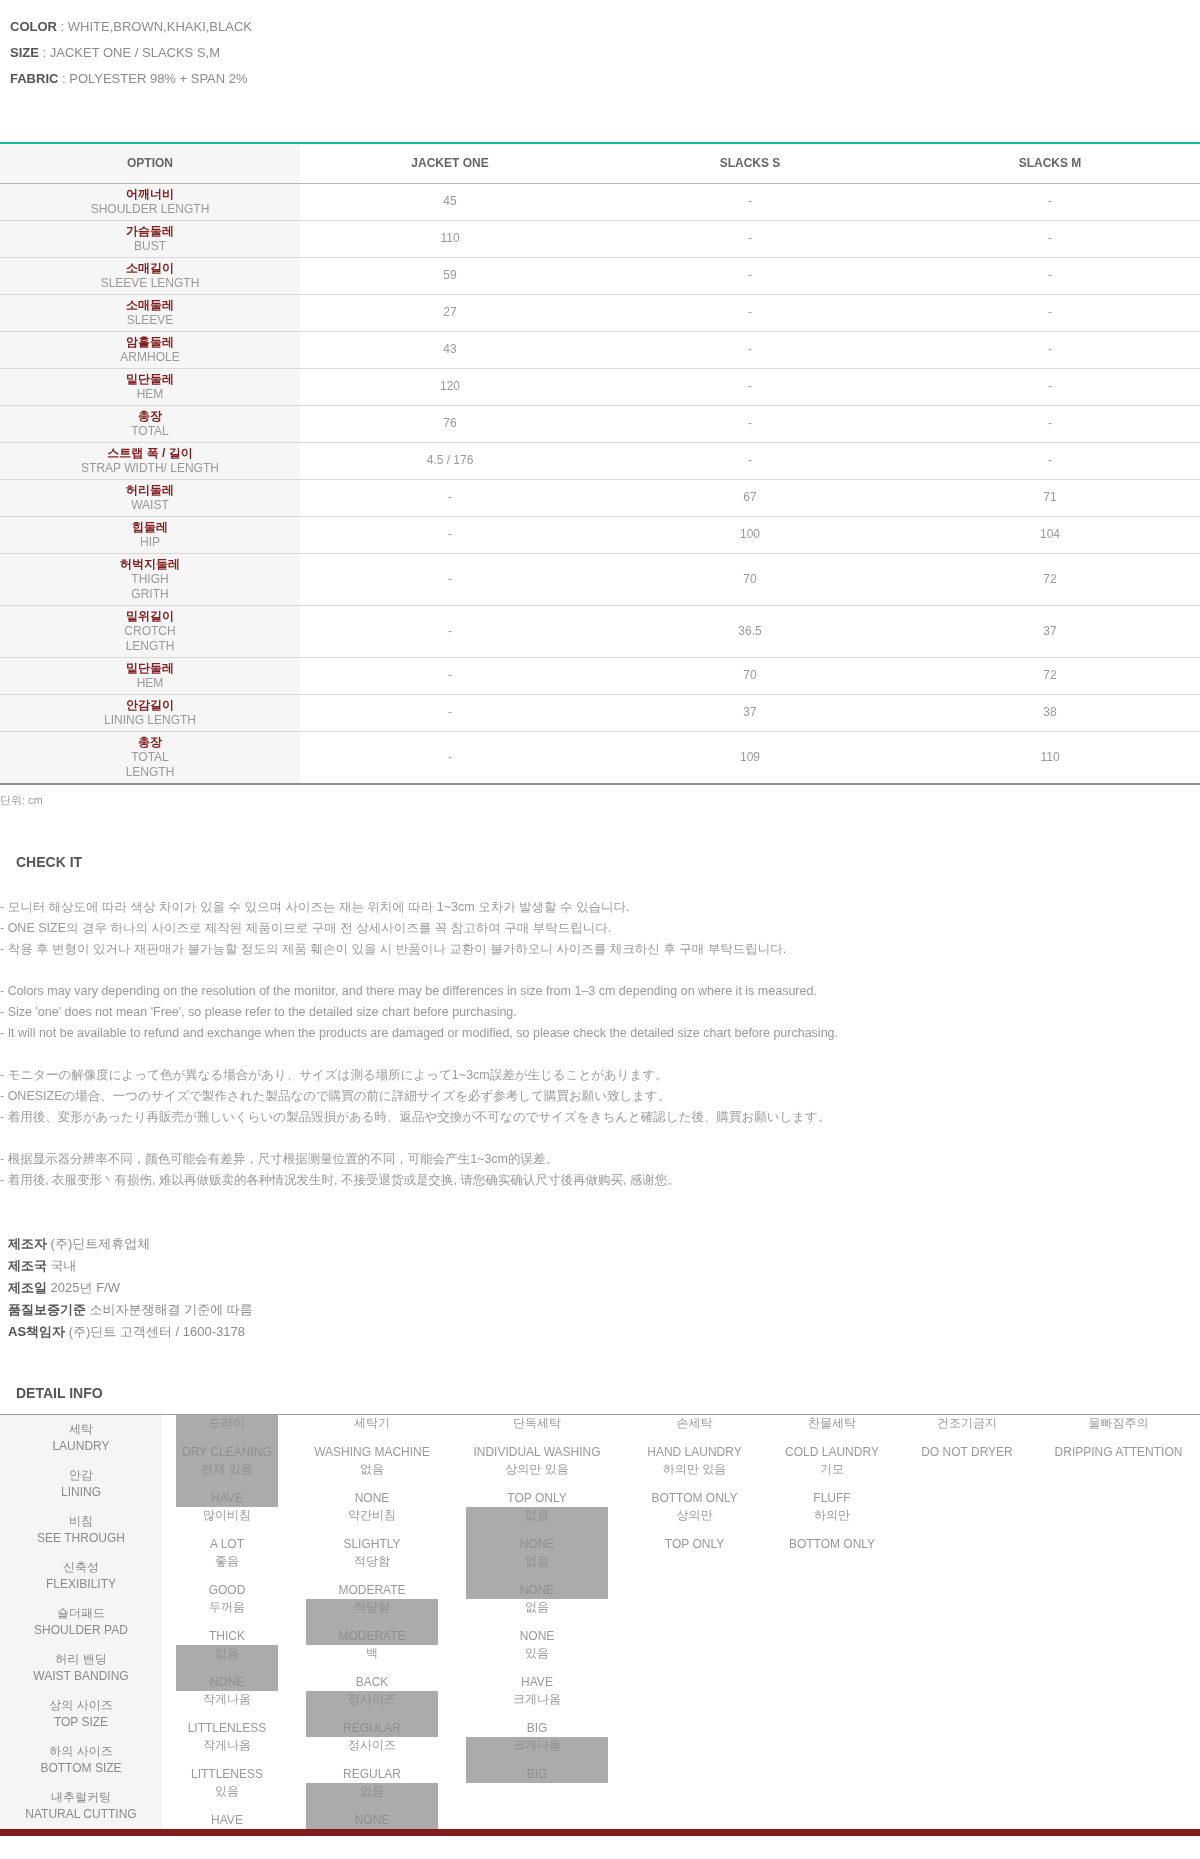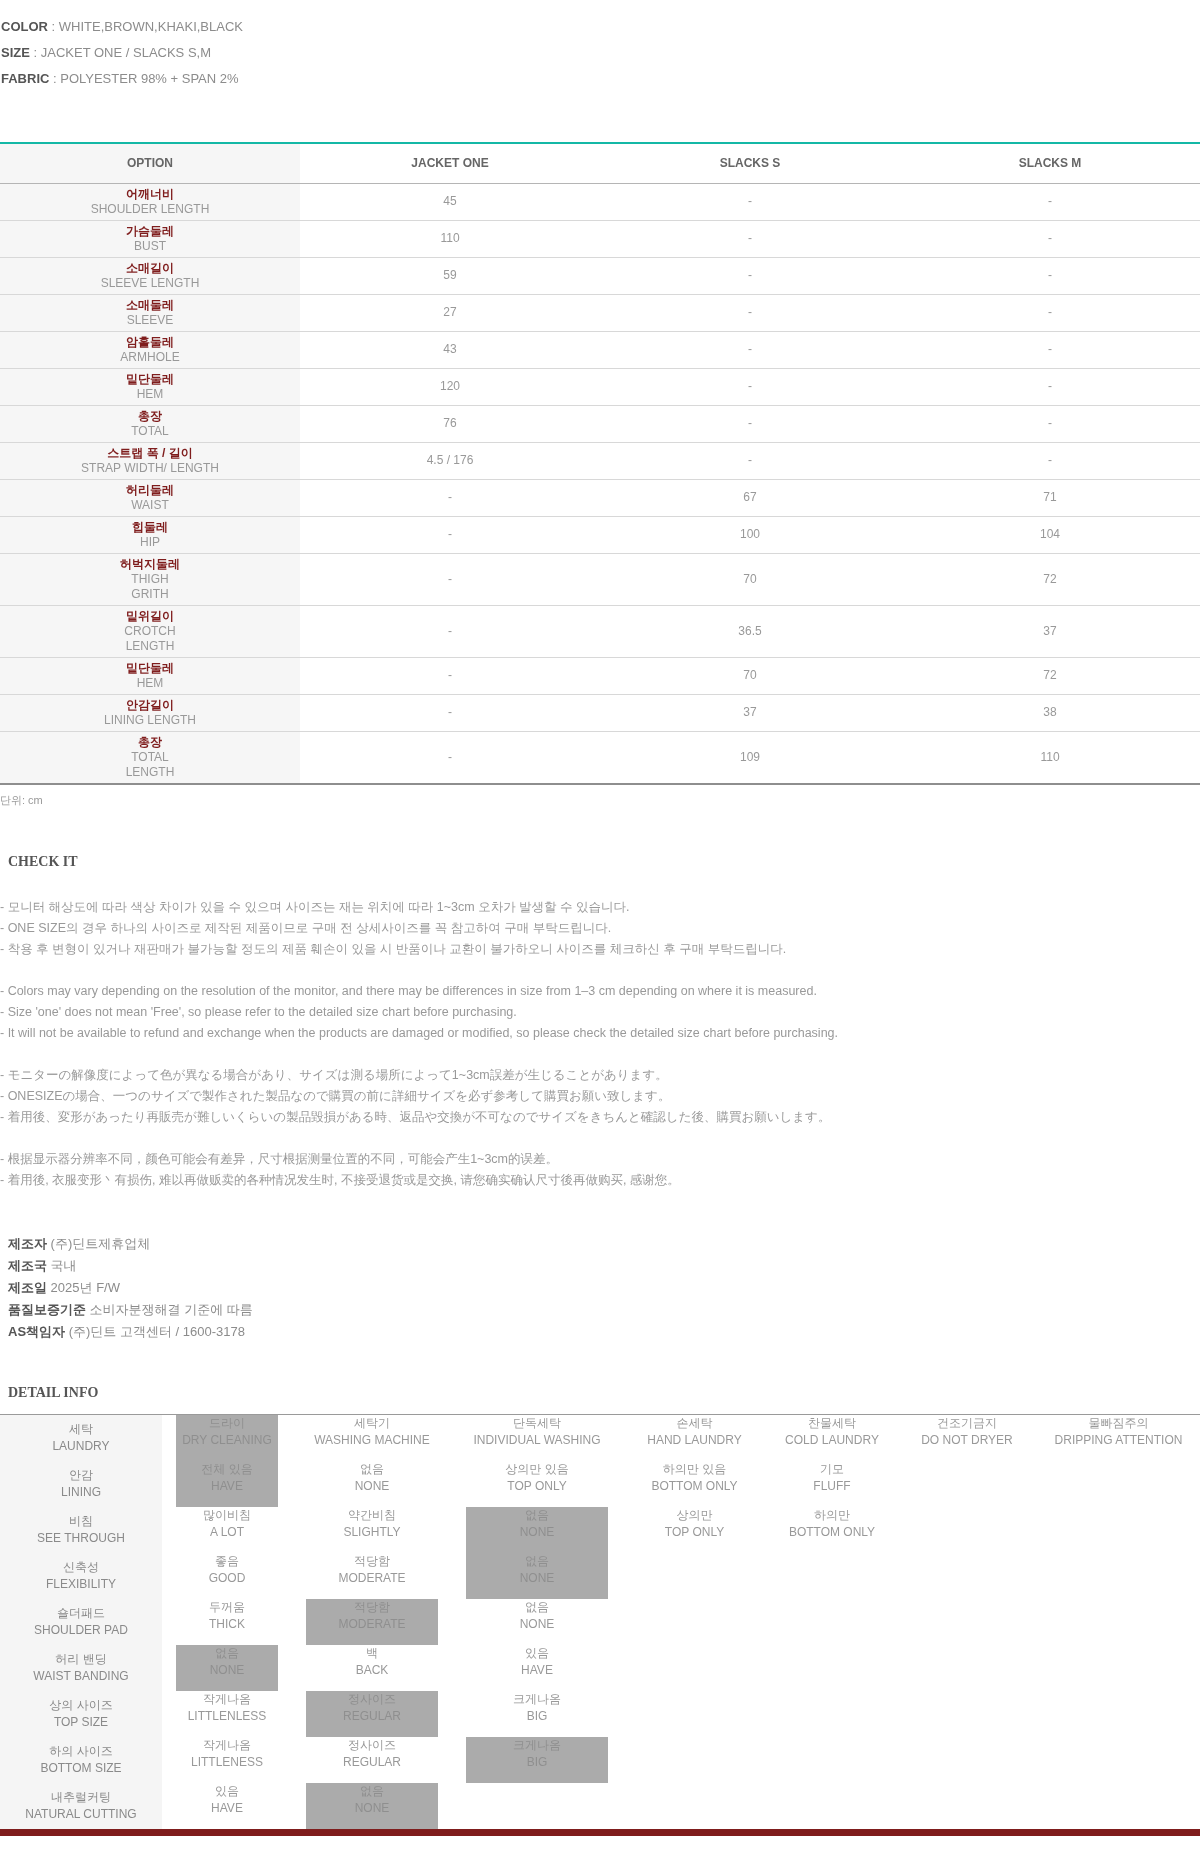--- a/index.html
+++ b/index.html
@@ -11,62 +11,62 @@
     --text-dark:#555555;
     --text-mid:#8c8c8c;
     --text-light:#999999;
   }
   *{box-sizing:border-box;}
   html,body{margin:0;padding:0;background:#fff;}
   body{font-family:"Liberation Sans","DejaVu Sans",sans-serif;color:var(--text-light);}
   .page{width:1200px;margin:0 auto;padding-top:14px;min-height:1859px;}
 
   
-  .spec-list{padding-left:1px;}
+  .spec-list{padding-left:10px;}
   .spec-line{font-size:13px;line-height:26px;color:var(--text-mid);}
   .spec-label{font-weight:bold;color:var(--text-dark);}
 
   
   .size-table-wrap{margin-top:50px;}
   table.size-table{width:100%;border-collapse:collapse;table-layout:fixed;
     border-top:2px solid #14b8a6;border-bottom:2px solid var(--border-dark);}
   .size-table th,.size-table td{text-align:center;vertical-align:middle;}
   .size-table thead th{height:40px;font-size:12px;font-weight:bold;color:#666;
     border-bottom:1px solid #b5b5b5;}
   .size-table tbody td{border-top:1px solid var(--border-light);padding:3px 0;
     font-size:12px;color:var(--text-light);line-height:15px;}
   .size-table tbody tr:first-child td{border-top:none;}
   .size-table .col-label{background:var(--header-label-bg);}
   .size-table .ko{font-weight:bold;color:#7f1d1d;line-height:15px;}
   .size-table .en{color:var(--text-light);line-height:15px;white-space:pre-line;}
   .unit-note{text-align:left;font-size:11px;color:var(--text-light);padding:8px 4px 0 0;}
 
   
-  .section-title{font-weight:bold;font-size:14px;color:var(--text-dark);padding-left:8px;font-family:Liberation Serif, serif;}
+  .section-title{font-weight:bold;font-size:14px;color:var(--text-dark);padding-left:16px;}
   #check-it-title{margin-top:46px;}
   #detail-title{margin-top:42px;}
 
   
   .notes{padding-left:0;margin-top:27px;}
   .note-group{margin-bottom:21px;}
   .note-line{font-size:12.5px;line-height:21px;color:var(--text-light);}
 
   
   .maker{padding-left:8px;margin-top:42px;}
   .maker-line{font-size:13px;line-height:22px;color:var(--text-mid);}
   .maker-label{font-weight:bold;color:var(--text-dark);}
 
   
   table.detail-table{width:100%;border-collapse:collapse;table-layout:fixed;margin-top:13px;
     border-top:1px solid #9a9a9a;border-bottom:7px solid #7f1d1d;}
   .detail-table td{height:46px;padding:0;text-align:center;vertical-align:middle;font-size:12px;}
   .detail-table td.detail-label{background:var(--label-bg);color:#8a8a8a;}
   .detail-table .ln{display:block;line-height:17px;}
   .detail-table .opt{height:46px;margin:0 14px;display:flex;flex-direction:column;
-    justify-content:flex-start;color:var(--text-light);}
+    justify-content:space-between;color:var(--text-light);}
   .detail-table .opt.selected{background:var(--highlight);color:#8f8f8f;}
 </style>
 </head>
 <body>
 
 <div class="page">
 
   <div class="spec-list" id="spec-list">
       <div class="spec-line"><span class="spec-label">COLOR</span><span class="spec-sep"> : </span><span class="spec-value">WHITE,BROWN,KHAKI,BLACK</span></div>
       <div class="spec-line"><span class="spec-label">SIZE</span><span class="spec-sep"> : </span><span class="spec-value">JACKET ONE / SLACKS S,M</span></div>

